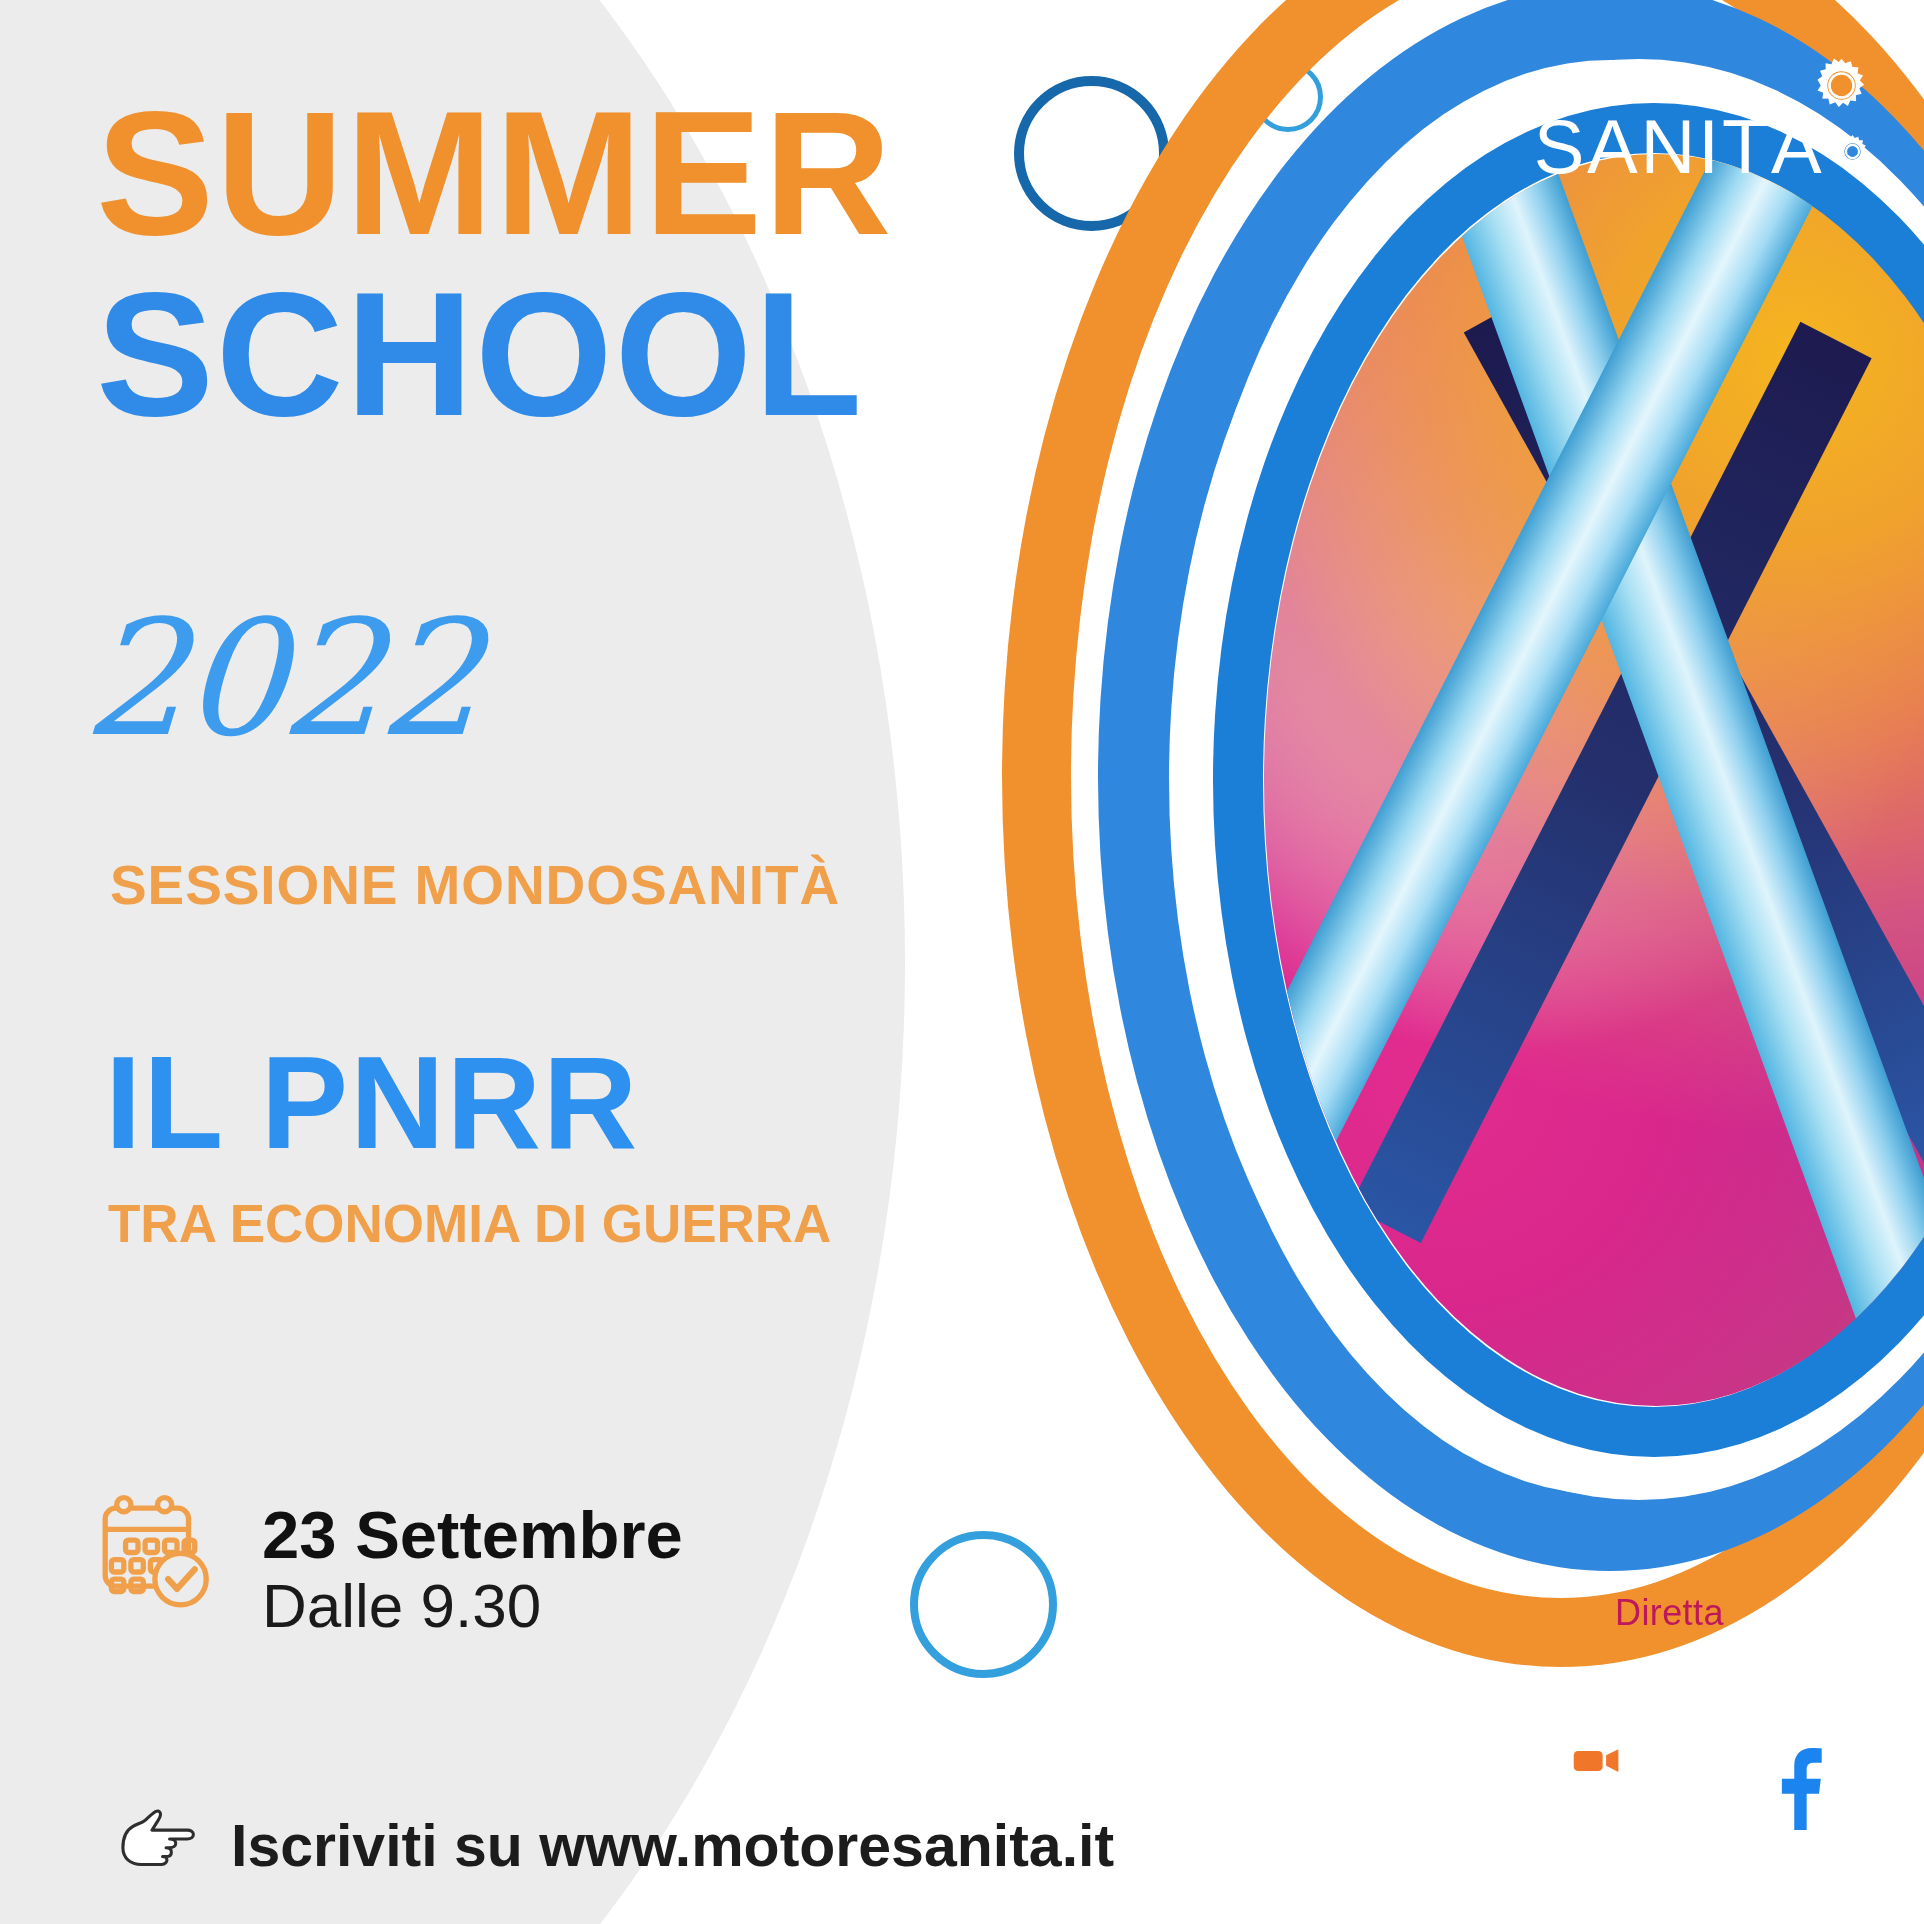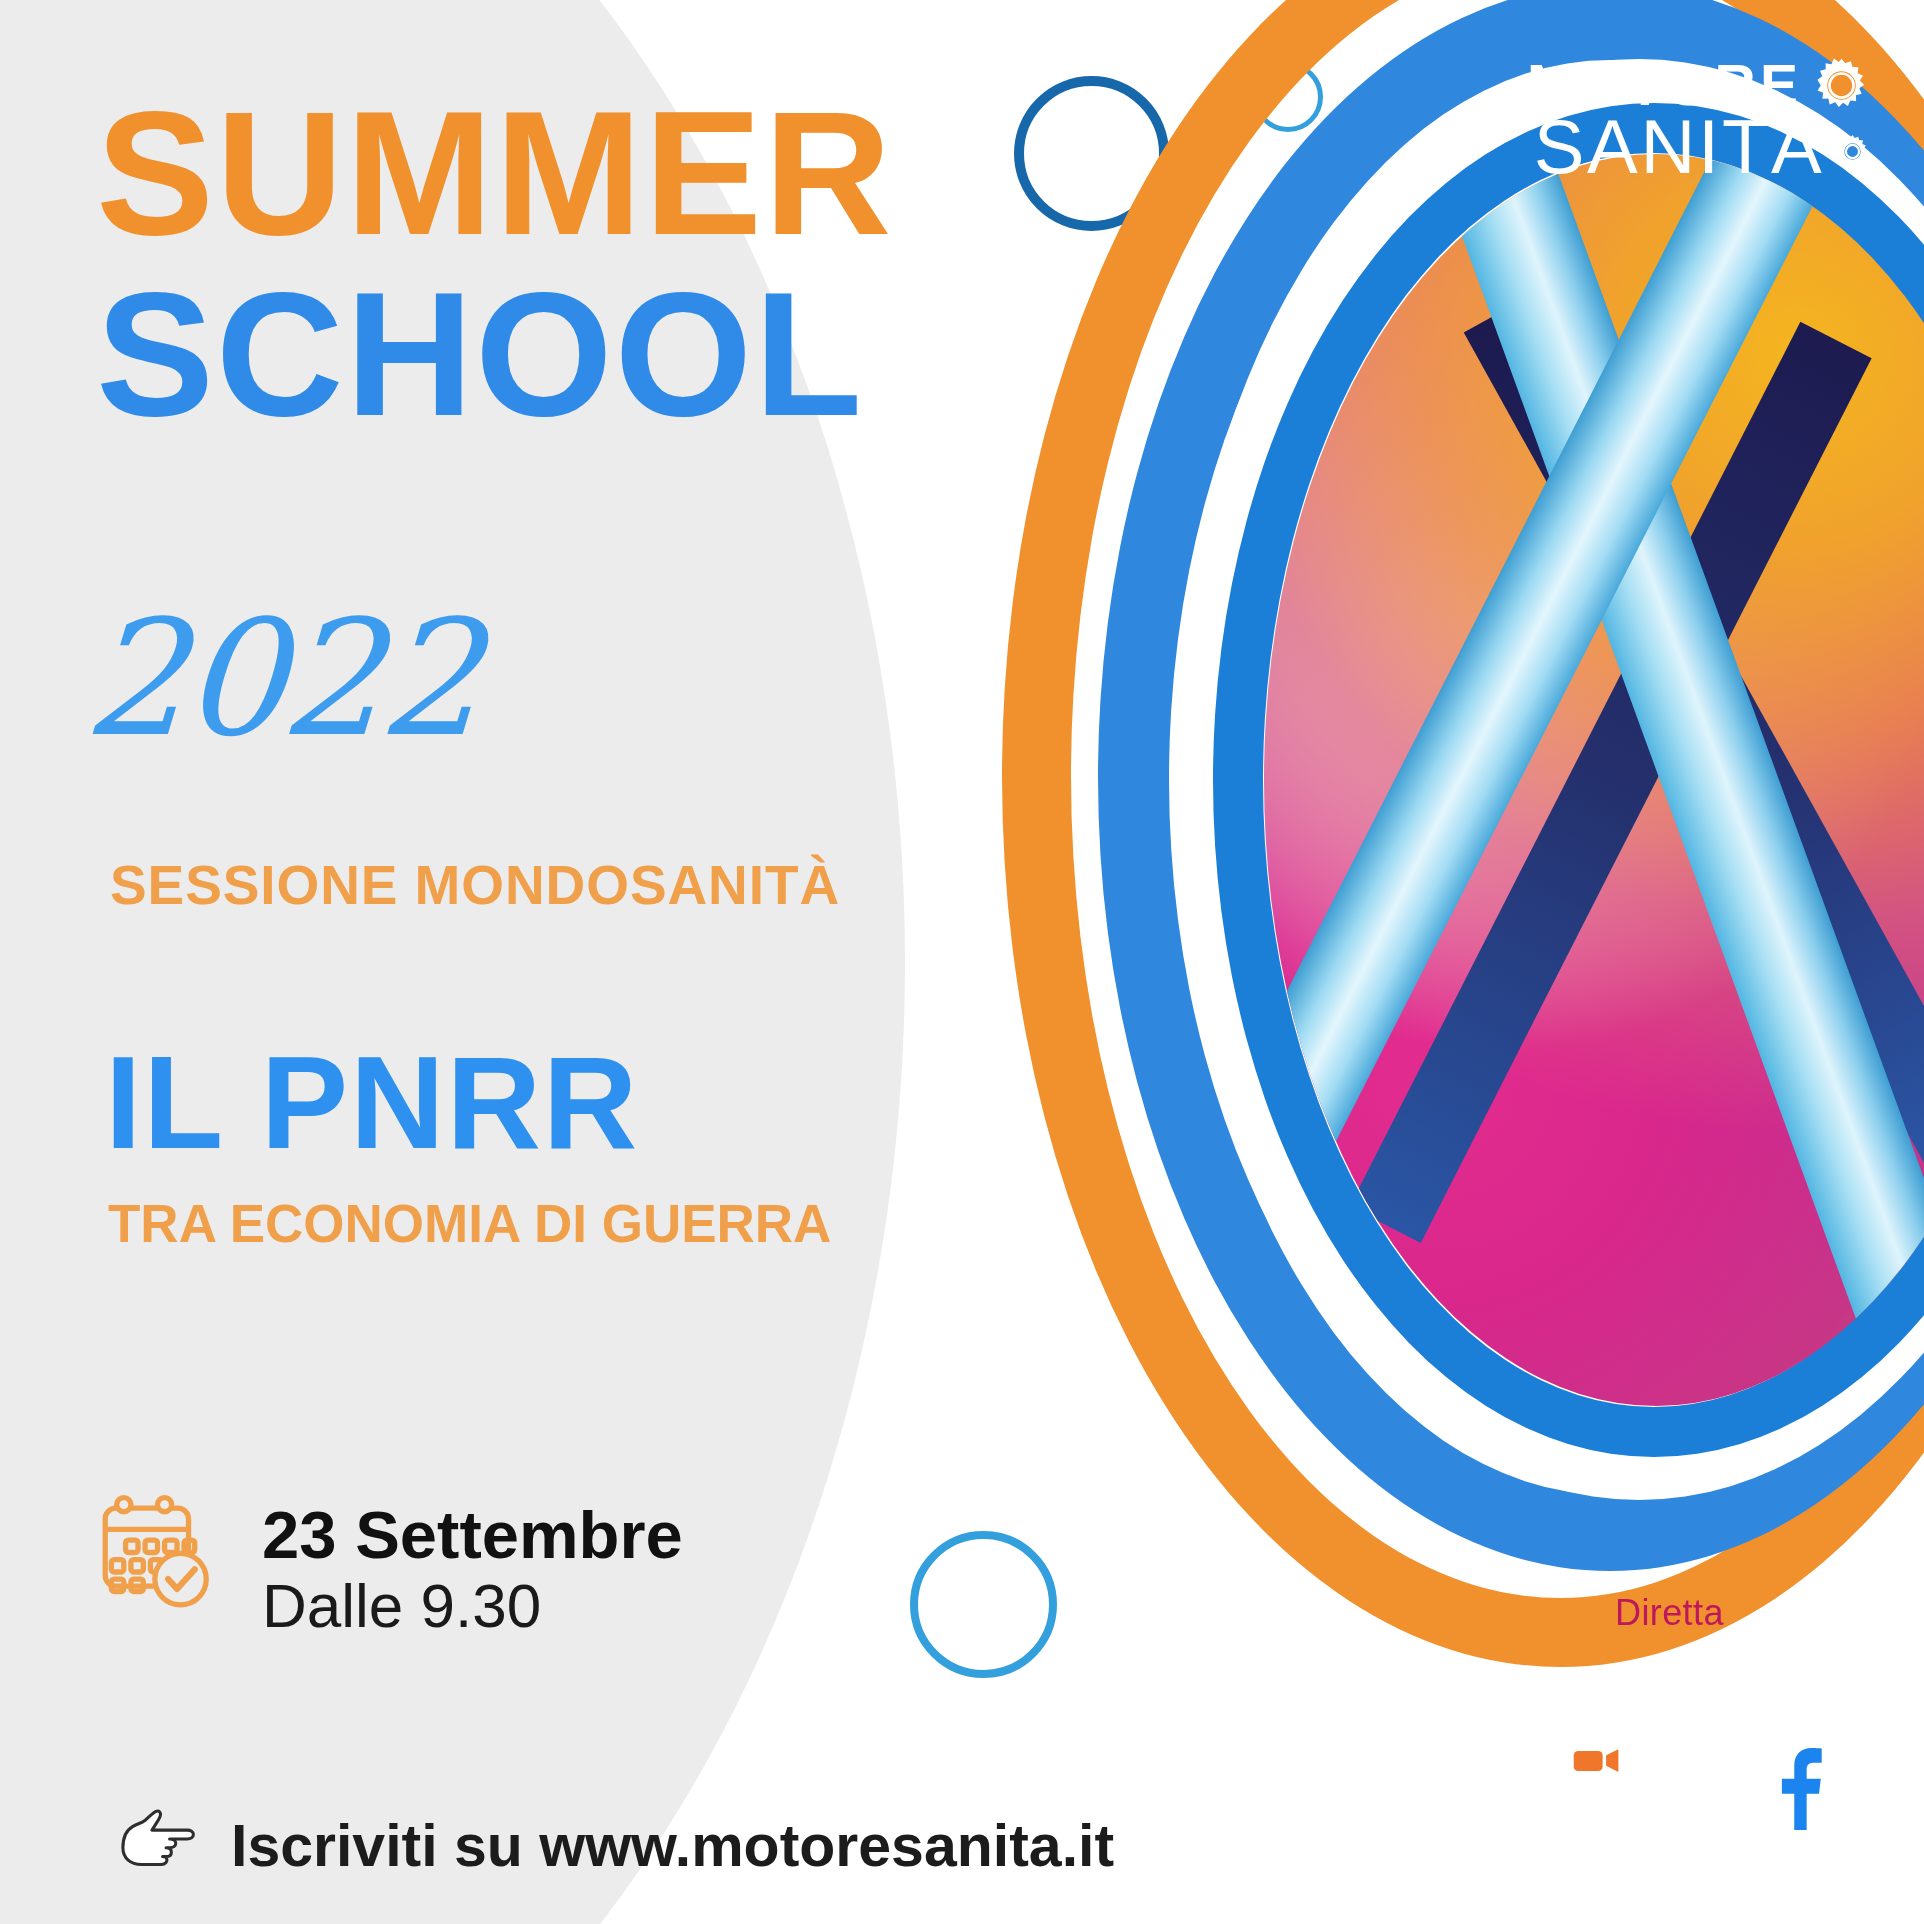--- a/index.html
+++ b/index.html
@@ -342,21 +342,20 @@
     <div class="disc">
       <div class="wedge wedge-a"></div>
       <div class="wedge wedge-b"></div>
       <div class="band band-a"></div>
       <div class="band band-b"></div>
     </div>
   </div>
 
   <div class="logo">
     <div class="logo-row">
-      <span class="logo-motore">MOTORE</span>
       <span class="gear-big">
         <svg viewBox="0 0 64 64" width="57" height="57" aria-hidden="true">
           <g fill="#ffffff">
             <path d="M32 2l4.2 5.1 6.3-2.3 1.8 6.5 6.7.3-1 6.6 6.2 2.6-3.6 5.6 4.8 4.7-5.4 4 2.6 6.2-6.4 1.6.2 6.7-6.6-.8-2.6 6.2-5.5-3.7-4.7 4.8-4-5.4-6.3 2.5-1.5-6.5-6.7.1.9-6.6-6.3-2.5 3.6-5.6L5 25.6l5.4-4-2.5-6.3 6.4-1.5-.2-6.7 6.6.9 2.7-6.2 5.5 3.7z"></path>
           </g>
           <circle cx="32" cy="32" r="17" fill="none" stroke="#ffffff" stroke-width="3"></circle>
           <circle cx="32" cy="32" r="16" fill="#f0912e"></circle>
           <circle cx="32" cy="32" r="13.5" fill="none" stroke="#ffffff" stroke-width="3"></circle>
         </svg>
       </span>

